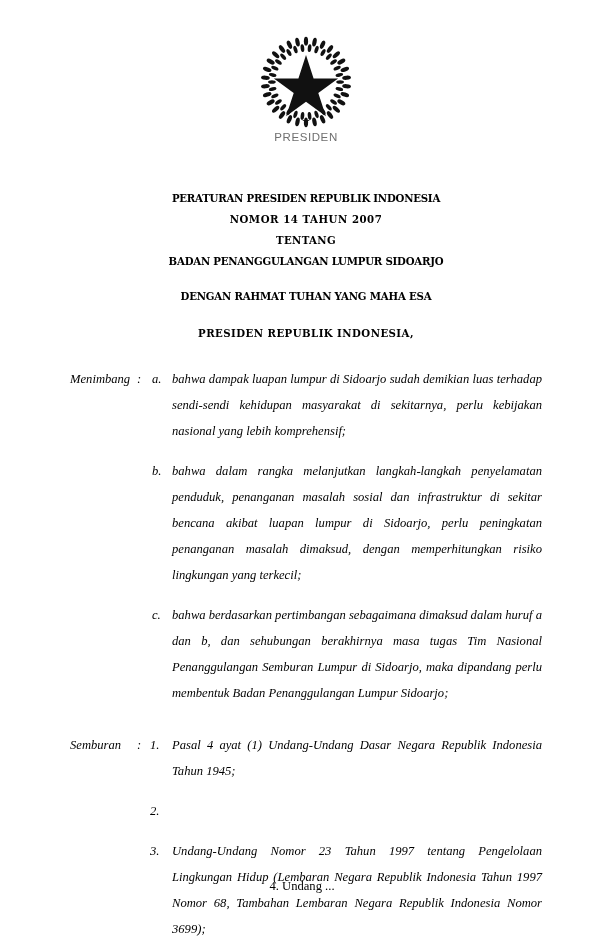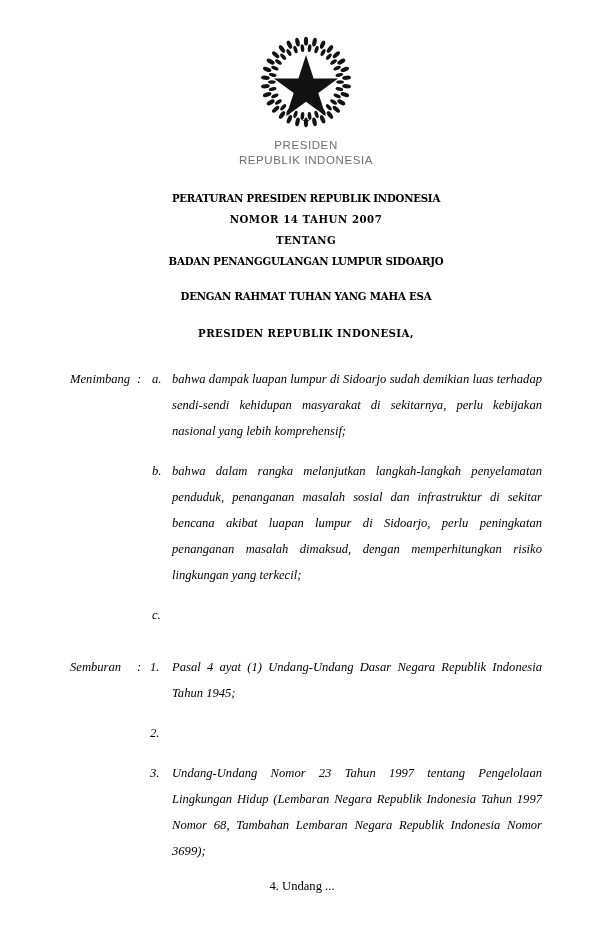--- a/index.html
+++ b/index.html
@@ -28,21 +28,20 @@
     left: 0;
     top: 34px;
     width: 612px;
     text-align: center;
   }
   .emblem-svg {
     display: block;
     margin: 0 auto;
   }
   .emblem-caption {
-    margin-top: 8px;
     font-family: "Liberation Sans", sans-serif;
     font-size: 11.5px;
     line-height: 15px;
     letter-spacing: 0.6px;
     color: #6f6f6f;
   }
   .emblem-caption div { white-space: nowrap; }
 
   
   .doc-head {
@@ -236,21 +235,20 @@
         </g>
 
         <path d="M44 88 q6 4 12 0 q-6 6 -12 0 z"></path>
         <circle cx="50" cy="88.5" r="1.6"></circle>
 
         <polygon points="50,22 57.9,46.3 83.5,46.3 62.8,61.4 70.7,85.7 50,70.6 29.3,85.7 37.2,61.4 16.5,46.3 42.1,46.3"></polygon>
       </g>
     </svg>
     <div class="emblem-caption">
       <div>PRESIDEN</div>
-      <div>REPUBLIK INDONESIA</div>
     </div>
   </div>
 
   <div class="doc-head">
     <div>PERATURAN PRESIDEN REPUBLIK INDONESIA</div>
     <div class="nomor">NOMOR   14  TAHUN  2007</div>
     <div class="tentang">TENTANG</div>
     <div>BADAN PENANGGULANGAN LUMPUR SIDOARJO</div>
   </div>
 
@@ -265,20 +263,21 @@
         <span class="colon">:</span>
         <span class="marker">a.</span>
         <div class="clause-text">bahwa dampak luapan lumpur di Sidoarjo sudah demikian luas terhadap sendi-sendi kehidupan masyarakat di sekitarnya, perlu kebijakan nasional yang lebih komprehensif;</div>
       </div>
       <div class="clause-row">
         <span class="marker">b.</span>
         <div class="clause-text">bahwa dalam rangka melanjutkan langkah-langkah penyelamatan penduduk, penanganan masalah sosial dan infrastruktur di sekitar bencana akibat luapan lumpur di Sidoarjo, perlu peningkatan penanganan masalah dimaksud, dengan memperhitungkan risiko lingkungan yang terkecil;</div>
       </div>
       <div class="clause-row">
         <span class="marker">c.</span>
+        <div class="clause-text">bahwa berdasarkan pertimbangan sebagaimana dimaksud dalam huruf a dan b, dan sehubungan berakhirnya masa tugas Tim Nasional Penanggulangan Semburan Lumpur di Sidoarjo, maka dipandang perlu membentuk Badan Penanggulangan Lumpur Sidoarjo;</div>
       </div>
     </div>
 
     <div class="clause-group">
       <div class="clause-row">
         <span class="lbl">Semburan</span>
         <span class="colon">:</span>
         <span class="marker num">1.</span>
         <div class="clause-text">Pasal 4 ayat (1) Undang-Undang Dasar Negara Republik Indonesia Tahun 1945;</div>
       </div>

